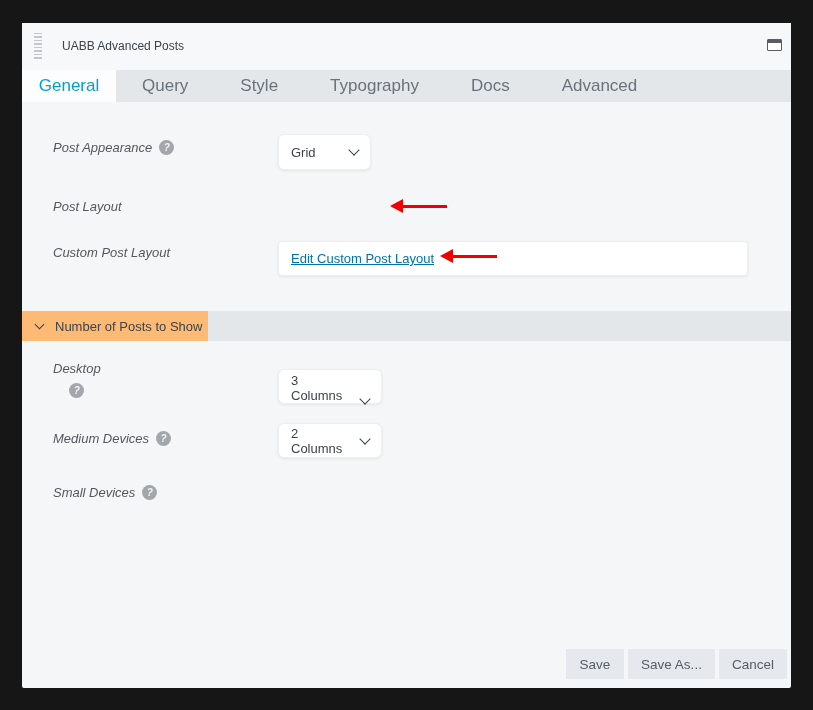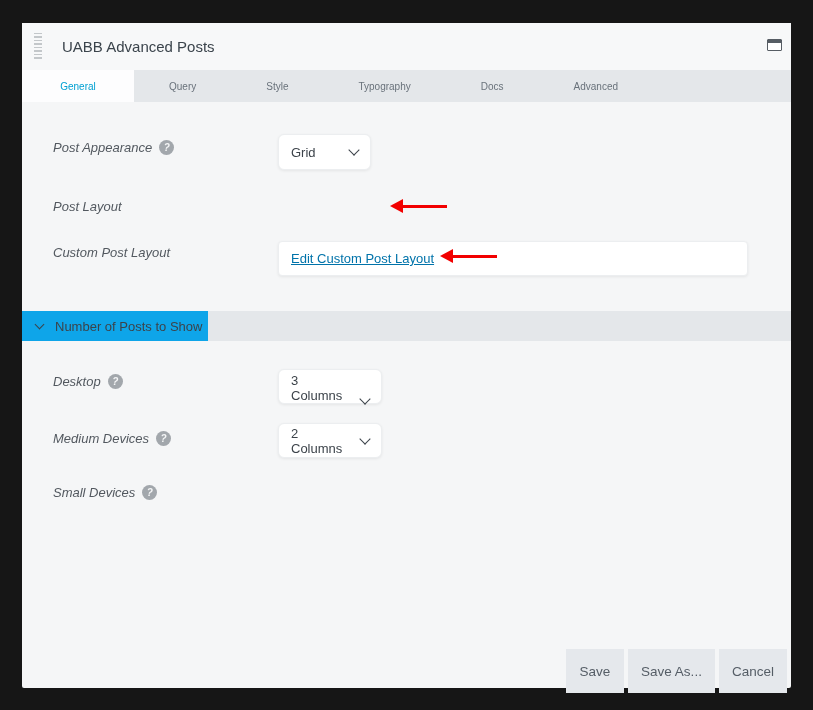--- a/index.html
+++ b/index.html
@@ -28,36 +28,36 @@
     position:absolute;left:0;top:0;width:100%;height:47px;
     background:#f7f8f9;
   }
   .drag-handle{
     position:absolute;left:12px;top:10px;width:8px;height:28px;
     background:repeating-linear-gradient(to bottom,#c3c7ca 0 1.5px,transparent 1.5px 3.5px);
     cursor:move;
   }
   .title{
     position:absolute;left:40px;top:0;height:47px;line-height:47px;
-    font-size:15px;color:#3b444c;
+    font-size:12px;color:#3b444c;
   }
   .win-icon{
     position:absolute;right:9px;top:16px;width:13px;height:10px;
     border:1.5px solid #565d64;border-radius:1px;background:#fff;cursor:pointer;
   }
   .win-icon span{display:block;height:3px;background:#565d64;}
 
   
   .tabs{
     position:absolute;left:0;top:47px;width:100%;height:32px;
     background:#e4e7ea;display:flex;align-items:stretch;
   }
   .tab{
     display:flex;align-items:center;justify-content:center;
-    font-size:10px;color:#69727b;padding:0 35px;cursor:pointer;white-space:nowrap;text-align:center;
+    font-size:17px;color:#69727b;padding:0 26px;cursor:pointer;white-space:nowrap;text-align:center;
   }
   .tab.active{
     background:#fdfdfe;color:#00a0d2;width:42px;
   }
 
   
   .row-label{
     position:absolute;left:31px;display:flex;align-items:center;gap:7px;
     font-size:13px;color:#52585f;font-style:italic;
   }
@@ -91,41 +91,41 @@
     font-size:13px;color:#0073aa;text-decoration:underline;cursor:pointer;
   }
 
   
   .section{
     position:absolute;left:0;top:288px;width:100%;height:30px;
     background:#e4e7ea;cursor:pointer;
   }
   .section-tab{
     position:absolute;left:0;top:0;width:186px;height:30px;
-    background:#0ea5e9;display:flex;align-items:center;
+    background:#fdba74;display:flex;align-items:center;
   }
   .section-chev{
     width:6px;height:6px;margin-left:14px;margin-top:-3px;
     border-right:1.6px solid #3c434a;border-bottom:1.6px solid #3c434a;
     transform:rotate(45deg);
   }
   .section-title{margin-left:12px;font-size:13px;color:#3c434a;white-space:nowrap;}
 
   
   .arrow{position:absolute;display:flex;align-items:center;height:14px;}
   .arrow-head{
     width:0;height:0;
     border-top:7px solid transparent;border-bottom:7px solid transparent;
     border-right:13px solid #f20000;
   }
   .arrow-shaft{width:44px;height:3px;background:#f20000;}
 
   
   .btn{
-    position:absolute;top:626px;height:44px;
+    position:absolute;top:626px;height:30px;
     background:#e5e8ec;border:none;border-radius:0;
     font-family:"Liberation Sans", sans-serif;
     font-size:13.5px;color:#555d66;cursor:pointer;
     display:flex;align-items:center;justify-content:center;
     box-sizing:border-box;
   }
   .btn-save{left:544px;width:58px;}
   .btn-saveas{left:606px;width:87px;}
   .btn-cancel{left:697px;width:68px;}
 </style>
@@ -183,21 +183,21 @@
     <span class="arrow-shaft"></span>
   </div>
 
   <div class="section">
     <div class="section-tab">
       <span class="section-chev"></span>
       <span class="section-title">Number of Posts to Show</span>
     </div>
   </div>
 
-  <div class="row-label" style="top:351px;">
+  <div class="row-label" style="top:338px;flex-direction:column;">
     <span>Desktop</span>
     <span class="help">?</span>
   </div>
   <div class="select" style="top:346px;width:104px;height:35px;align-items:flex-end;">
     <span class="val">3 Columns</span>
     <span class="chev"></span>
   </div>
 
   <div class="row-label" style="top:408px;">
     <span>Medium Devices</span>

